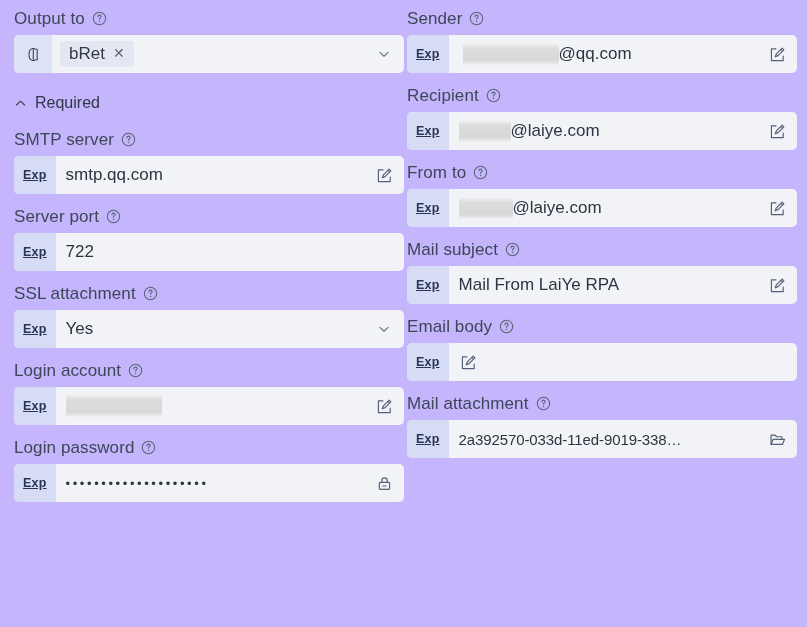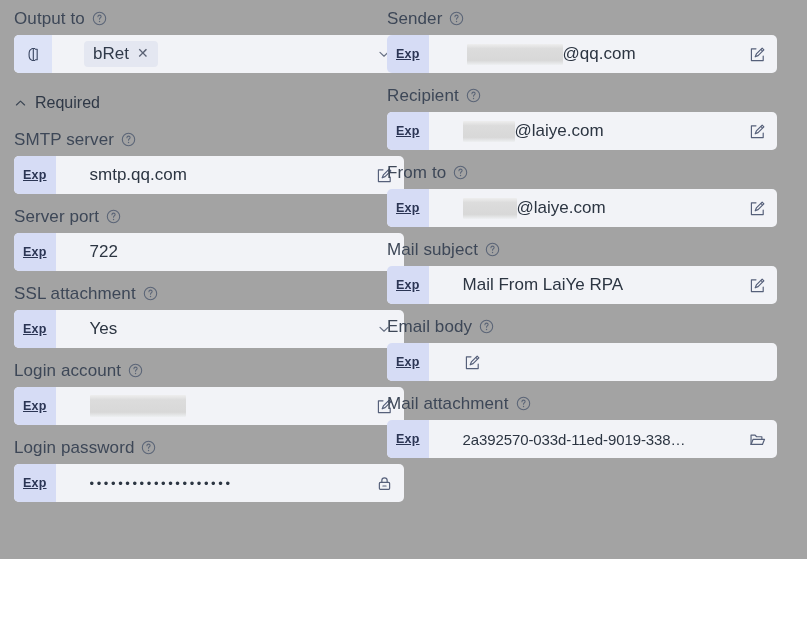--- a/index.html
+++ b/index.html
@@ -5,30 +5,30 @@
   * { box-sizing: border-box; }
   html, body {
     margin: 0; padding: 0;
     width: 807px; height: 627px;
     background: #ffffff;
     font-family: "Liberation Sans", sans-serif;
     overflow: hidden;
   }
   .page {
     position: relative;
-    width: 807px; height: 559px;
-    background: #a3a3a3;
+    width: 807px; height: 627px;
+    background: #c4b5fd;
   }
   .col {
     position: absolute;
     top: 0;
     width: 390px;
   }
   .col-left  { left: 14px;  }
-  .col-right { left: 387px; }
+  .col-right { left: 407px; }
 
   
   .field { margin-bottom: 14px; }
 
   .field-label {
     display: flex;
     align-items: center;
     gap: 7px;
     font-size: 17px;
     color: #3d4757;
@@ -44,21 +44,20 @@
 
   
   .input-shell {
     position: relative;
     display: flex;
     align-items: stretch;
     height: 38px;
     background: #f2f3f7;
     border-radius: 5px;
     overflow: hidden;
-    gap: 24px;
   }
 
   .exp-badge {
     flex: 0 0 auto;
     min-width: 38px;
     background: #d6dcf5;
     color: #2b3554;
     font-size: 12.5px;
     font-weight: 700;
     display: flex;

